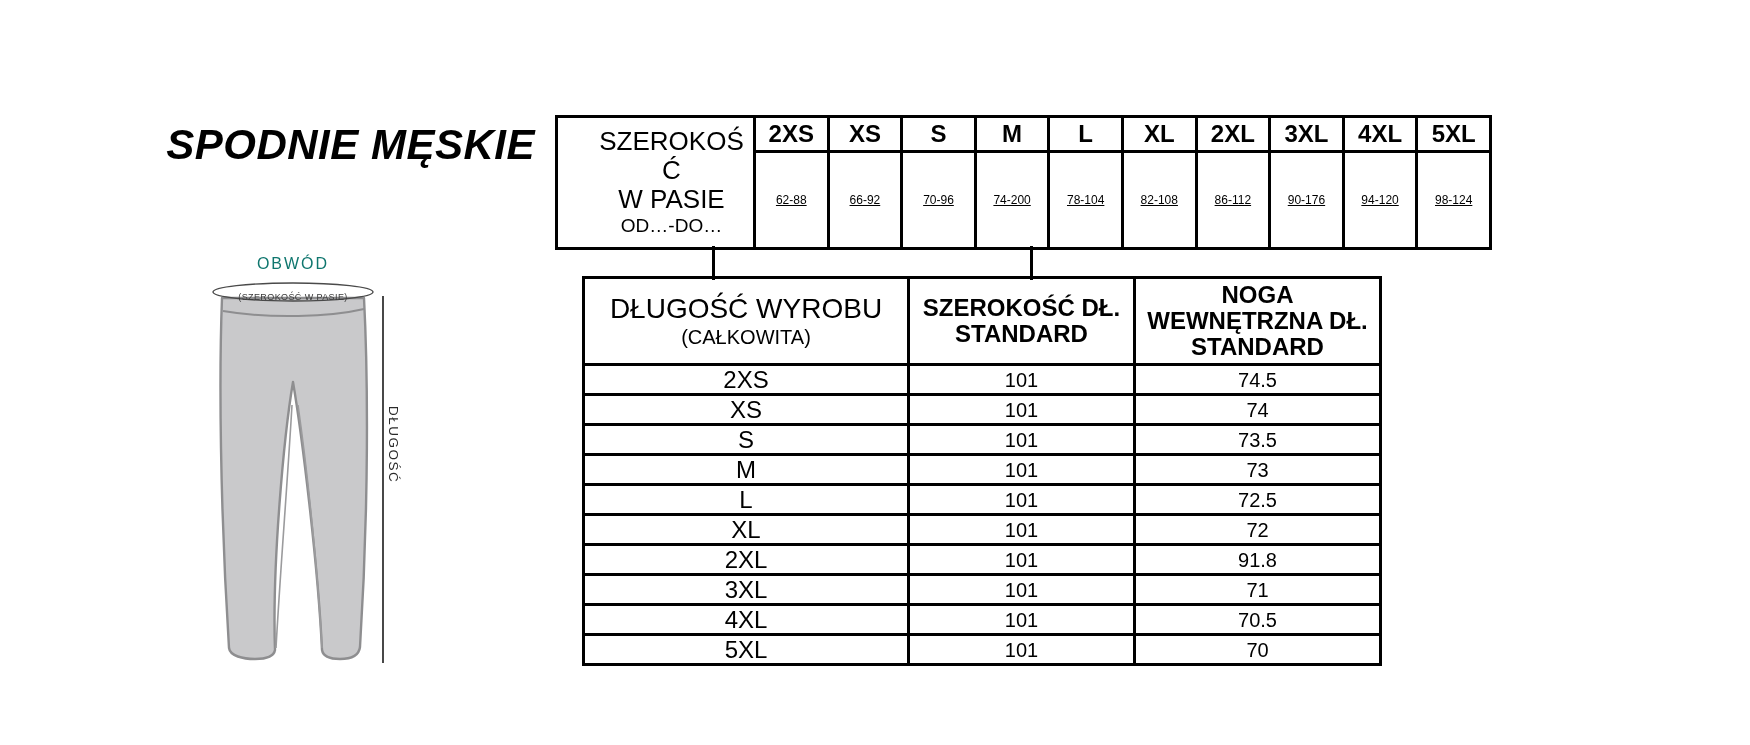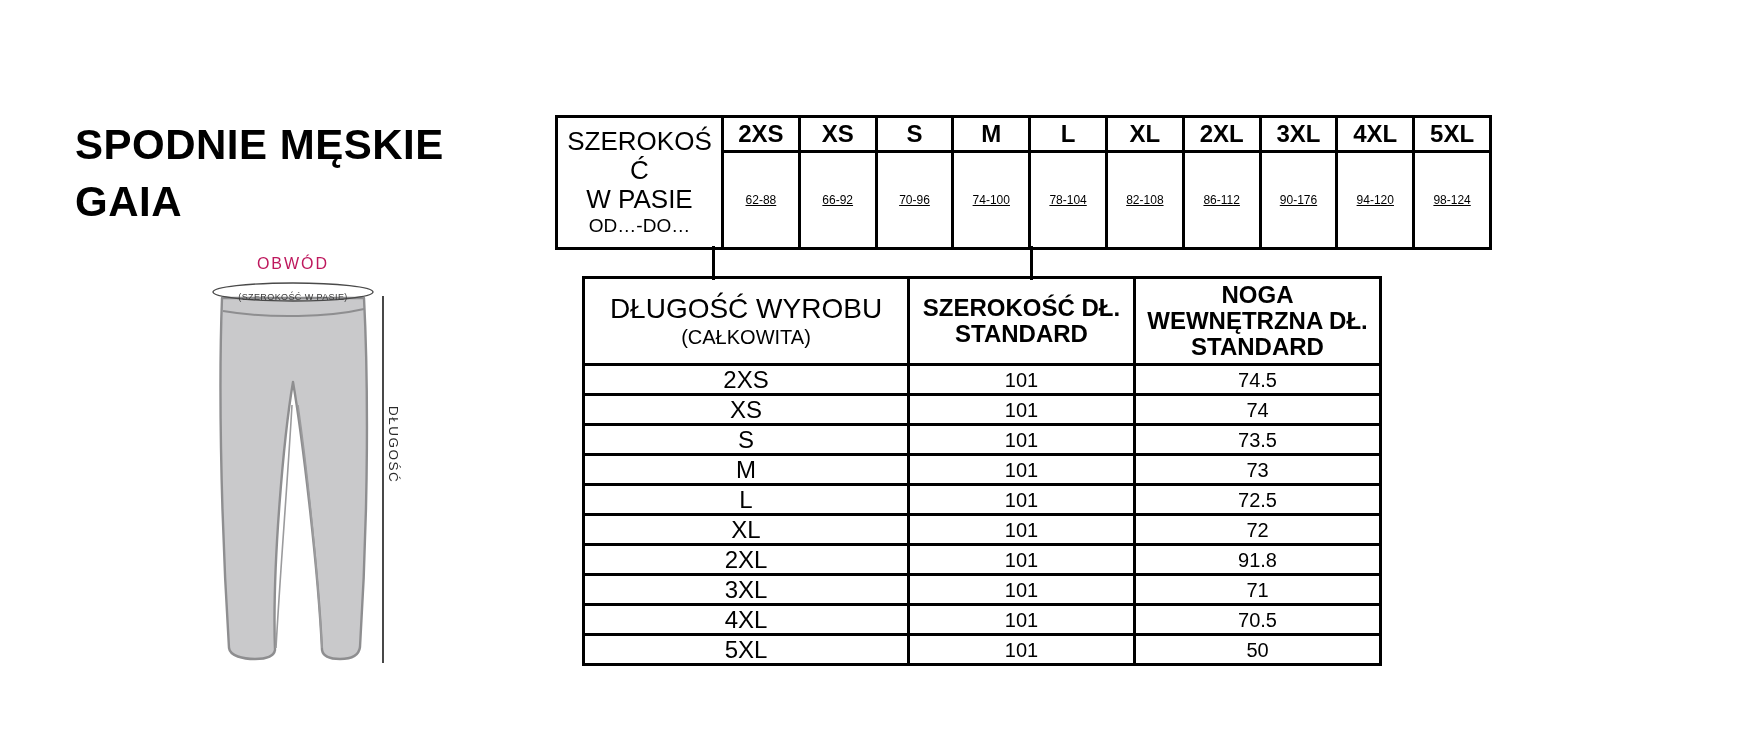--- a/index.html
+++ b/index.html
@@ -2,43 +2,43 @@
 <html><head>
 <meta charset="utf-8">
 <style>
   html,body{margin:0;padding:0;background:#fff;}
   .canvas{
     position:relative;width:1750px;height:745px;background:#ffffff;overflow:hidden;
     font-family:"Liberation Sans", sans-serif;color:#000;
   }
   
   .title{
-    position:absolute;left:75px;top:116px;width:460px;text-align:left;
-    font-weight:bold;font-size:42px;line-height:57px;letter-spacing:0.5px;
+    position:absolute;left:75px;top:116px;width:460px;text-align:right;
+    font-weight:bold;font-size:42px;line-height:57px;letter-spacing:0.5px;font-style:italic;
   }
   
   .pants-svg{position:absolute;left:180px;top:255px;}
   .obwod{
     position:absolute;left:183px;top:255px;width:220px;text-align:center;
-    font-size:16px;letter-spacing:2px;color:#be185d;
+    font-size:16px;letter-spacing:2px;color:#0f766e;
   }
   .obwod-sub{
     position:absolute;left:183px;top:292px;width:220px;text-align:center;
     font-size:9px;letter-spacing:0.4px;color:#3a3a3a;
   }
   .dlugosc{
     position:absolute;left:386px;top:406px;
     writing-mode:vertical-rl;font-size:13.5px;letter-spacing:1.5px;color:#2a2a2a;
   }
   
   table{border-collapse:collapse;table-layout:fixed;}
   td,th{border:3px solid #000;text-align:center;vertical-align:middle;padding:0;overflow:hidden;}
   
   .waist-table{position:absolute;left:555px;top:115px;width:937px;}
-  .wt-head{width:163px;font-size:26px;line-height:29px;font-weight:normal;}
+  .wt-head{width:163px;font-size:26px;line-height:29px;font-weight:normal;padding-left:32px;}
   .wt-head-sub{font-size:19px;line-height:24px;}
   .wt-size{height:32px;font-weight:bold;font-size:24px;}
   .wt-val{height:94px;font-size:12px;text-decoration:underline;}
   
   .stub{position:absolute;top:246px;width:3px;height:34px;background:#000;}
   .stub1{left:712px;}
   .stub2{left:1030px;}
   
   .length-table{position:absolute;left:582px;top:276px;width:794px;}
   .length-table thead th{height:84px;}
@@ -50,21 +50,20 @@
   .lt-c0{font-size:24px;line-height:26px;}
   .lt-c1,.lt-c2{font-size:20px;line-height:22px;}
 </style>
 </head>
 <body>
 
 <div class="canvas">
 
   <div class="title">
     <div>SPODNIE MĘSKIE</div>
-    <div>GAIA</div>
   </div>
 
   <svg class="pants-svg" width="240" height="425" viewBox="0 0 240 425">
     <path d="M 42 43 L 184 43
              C 188 120 189 250 180 392
              C 179 400 172 404 160 404
              C 150 404 143 401 142 395
              C 138 310 122 180 113 127
              C 104 180 92 310 95 395
              C 94 401 87 404 75 404
@@ -97,21 +96,21 @@
           <td class="wt-size">XL</td>
           <td class="wt-size">2XL</td>
           <td class="wt-size">3XL</td>
           <td class="wt-size">4XL</td>
           <td class="wt-size">5XL</td>
         </tr>
       <tr id="waist-values-row">
           <td class="wt-val">62-88</td>
           <td class="wt-val">66-92</td>
           <td class="wt-val">70-96</td>
-          <td class="wt-val">74-100</td>
+          <td class="wt-val">74-200</td>
           <td class="wt-val">78-104</td>
           <td class="wt-val">82-108</td>
           <td class="wt-val">86-112</td>
           <td class="wt-val">90-176</td>
           <td class="wt-val">94-120</td>
           <td class="wt-val">98-124</td>
         </tr>
     </tbody>
   </table>
 
@@ -178,18 +177,18 @@
           <td class="lt-c2">71</td>
         </tr>
         <tr>
           <td class="lt-c0">4XL</td>
           <td class="lt-c1">101</td>
           <td class="lt-c2">70.5</td>
         </tr>
         <tr>
           <td class="lt-c0">5XL</td>
           <td class="lt-c1">101</td>
-          <td class="lt-c2">50</td>
+          <td class="lt-c2">70</td>
         </tr>
       </tbody>
   </table>
 
 </div>
 
 </body></html>

